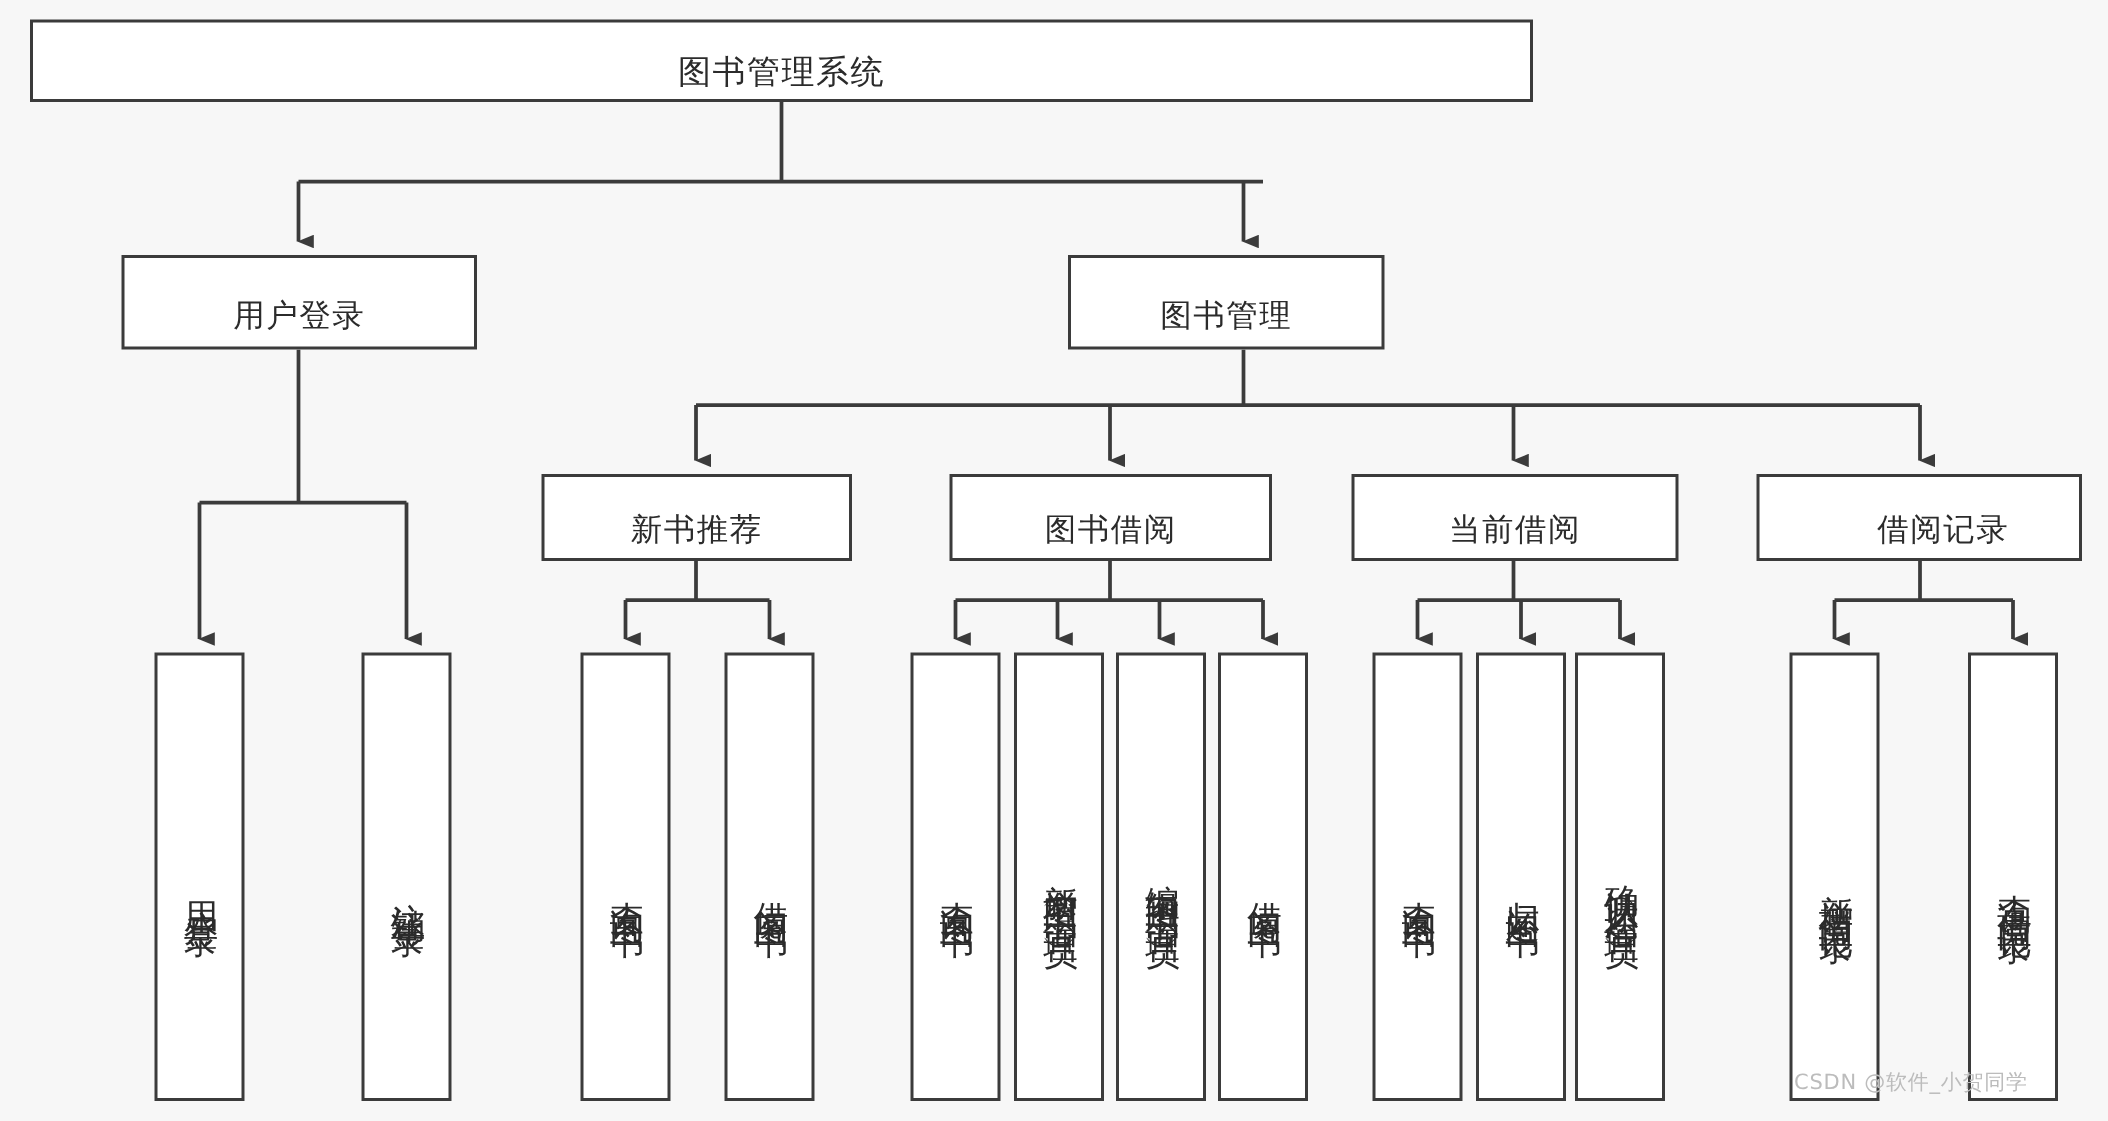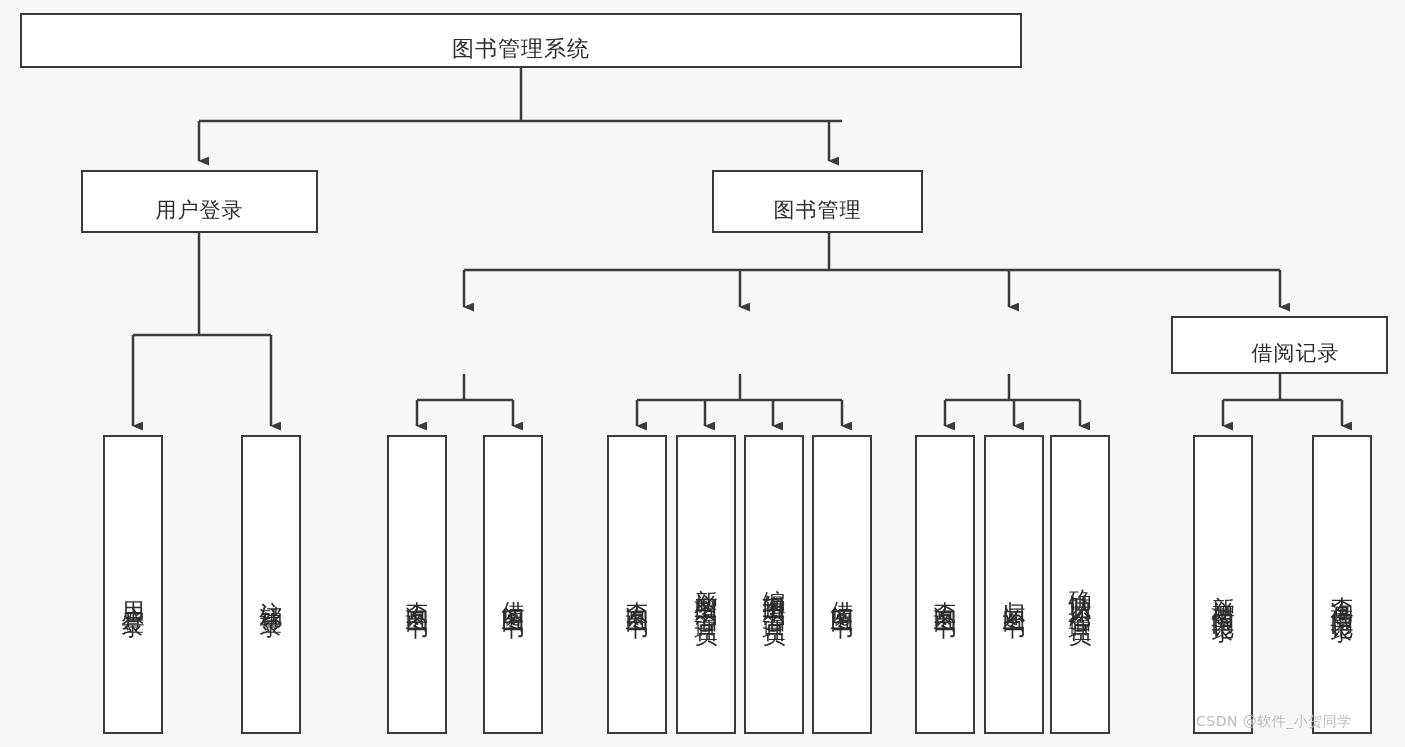--- a/index.html
+++ b/index.html
@@ -130,22 +130,31 @@
   </div>
 
   <div class="node-box" style="left:81px; top:170px; width:237px; height:63px;">
     <span class="node-label h-label">用户登录</span>
   </div>
 
   <div class="node-box" style="left:712px; top:170px; width:211px; height:63px;">
     <span class="node-label h-label">图书管理</span>
   </div>
 
-
-
+  <div class="node-box" style="left:361px; top:316px; width:207px; height:58px;">
+    <span class="node-label h-label">新书推荐</span>
+  </div>
+
+  <div class="node-box" style="left:633px; top:316px; width:215px; height:58px;">
+    <span class="node-label h-label">图书借阅</span>
+  </div>
+
+  <div class="node-box" style="left:901px; top:316px; width:218px; height:58px;">
+    <span class="node-label h-label">当前借阅</span>
+  </div>
 
   <div class="node-box" style="left:1171px; top:316px; width:217px; height:58px;padding-left:32px;">
     <span class="node-label h-label">借阅记录</span>
   </div>
 
   <div class="node-box" style="left:103px; top:435px; width:60px; height:299px;">
     <span class="node-label v-label">用户登录</span>
   </div>
   <div class="node-box" style="left:241px; top:435px; width:60px; height:299px;">
     <span class="node-label v-label">注销登录</span>

